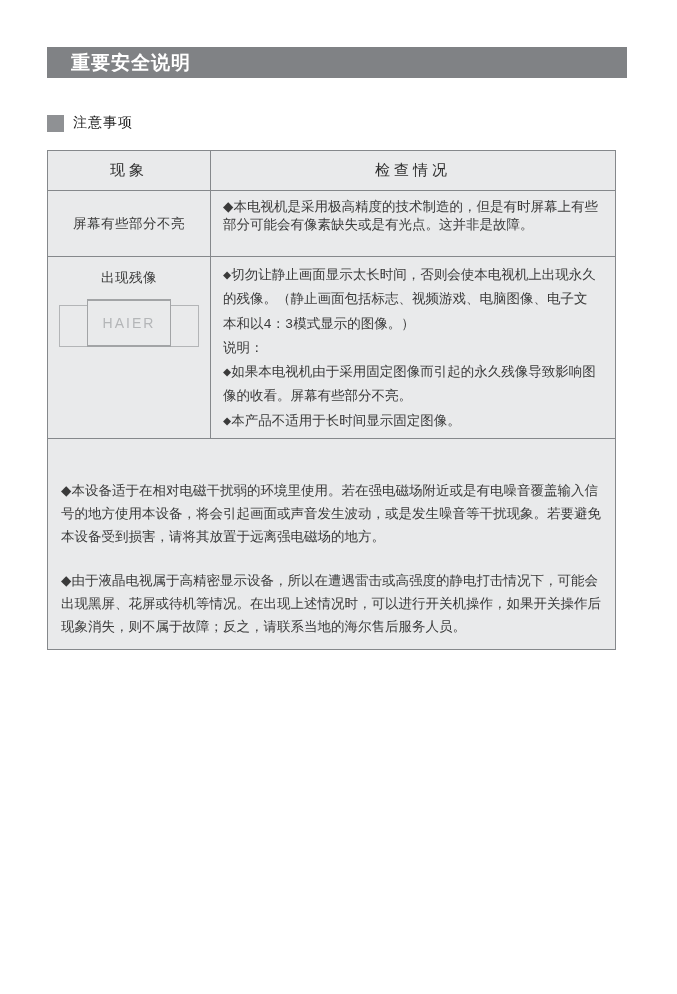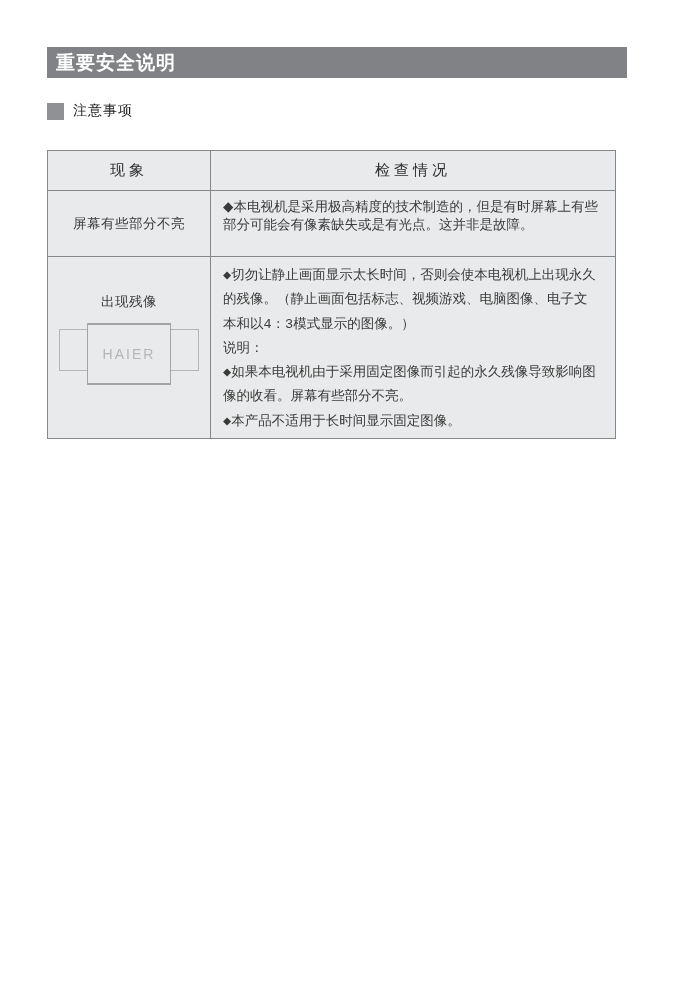--- a/index.html
+++ b/index.html
@@ -26,29 +26,29 @@
     position: absolute;
     left: 47px;
     top: 47px;
     width: 580px;
     height: 31px;
     background: #808285;
     color: #ffffff;
     font-size: 19px;
     font-weight: bold;
     line-height: 31px;
-    padding-left: 9px;
+    padding-left: 24px;
     box-sizing: border-box;
     letter-spacing: 1px;
   }
   
   .sub-heading {
     position: absolute;
     left: 47px;
-    top: 102px;
+    top: 114px;
     display: flex;
     align-items: center;
     gap: 9px;
   }
   .sub-heading .square {
     width: 17px;
     height: 17px;
     background: #8f9194;
   }
   .sub-heading .label {
@@ -88,21 +88,21 @@
   }
   td.label-cell {
     text-align: center;
     vertical-align: middle;
     font-size: 13.5px;
     letter-spacing: 0.5px;
   }
   td.label-cell-top {
     text-align: center;
     vertical-align: top;
-    padding-top: 36px;
+    padding-top: 12px;
     font-size: 13.5px;
     letter-spacing: 0.5px;
   }
   td.text-cell {
     vertical-align: top;
     padding: 7px 16px 4px 12px;
     text-align: left;
   }
   .lh-sm { line-height: 1.32; }
   .lh-lg { line-height: 1.8; font-family: Liberation Mono, monospace; }
@@ -129,21 +129,21 @@
     width: 140px;
     height: 42px;
     border: 1px solid #b3b5b7;
     box-sizing: border-box;
   }
   .logo-inner {
     position: absolute;
     left: 28px;
     top: 0;
     width: 84px;
-    height: 62px;
+    height: 48px;
     border: 1px solid #a2a4a6;
     border-top-width: 2px;
     border-bottom-width: 2px;
     box-sizing: border-box;
     background: #e9eaeb;
     display: flex;
     align-items: center;
     justify-content: center;
   }
   .logo-text {
@@ -194,16 +194,22 @@
           </div>
         </td>
         <td class="text-cell lh-lg">
           <p>◆切勿让静止画面显示太长时间，否则会使本电视机上出现永久的残像。（静止画面包括标志、视频游戏、电脑图像、电子文本和以4：3模式显示的图像。）</p>
           <p>说明：</p>
           <p>◆如果本电视机由于采用固定图像而引起的永久残像导致影响图像的收看。屏幕有些部分不亮。</p>
           <p class="gap-top">◆本产品不适用于长时间显示固定图像。</p>
         </td>
       </tr>
 
+      <tr class="row-note">
+        <td class="note-cell" colspan="2">
+          <p>◆本设备适于在相对电磁干扰弱的环境里使用。若在强电磁场附近或是有电噪音覆盖输入信号的地方使用本设备，将会引起画面或声音发生波动，或是发生噪音等干扰现象。若要避免本设备受到损害，请将其放置于远离强电磁场的地方。</p>
+          <p class="gap-top">◆由于液晶电视属于高精密显示设备，所以在遭遇雷击或高强度的静电打击情况下，可能会出现黑屏、花屏或待机等情况。在出现上述情况时，可以进行开关机操作，如果开关操作后现象消失，则不属于故障；反之，请联系当地的海尔售后服务人员。</p>
+        </td>
+      </tr>
     </tbody>
   </table>
 
 </div>
 
 </body></html>

